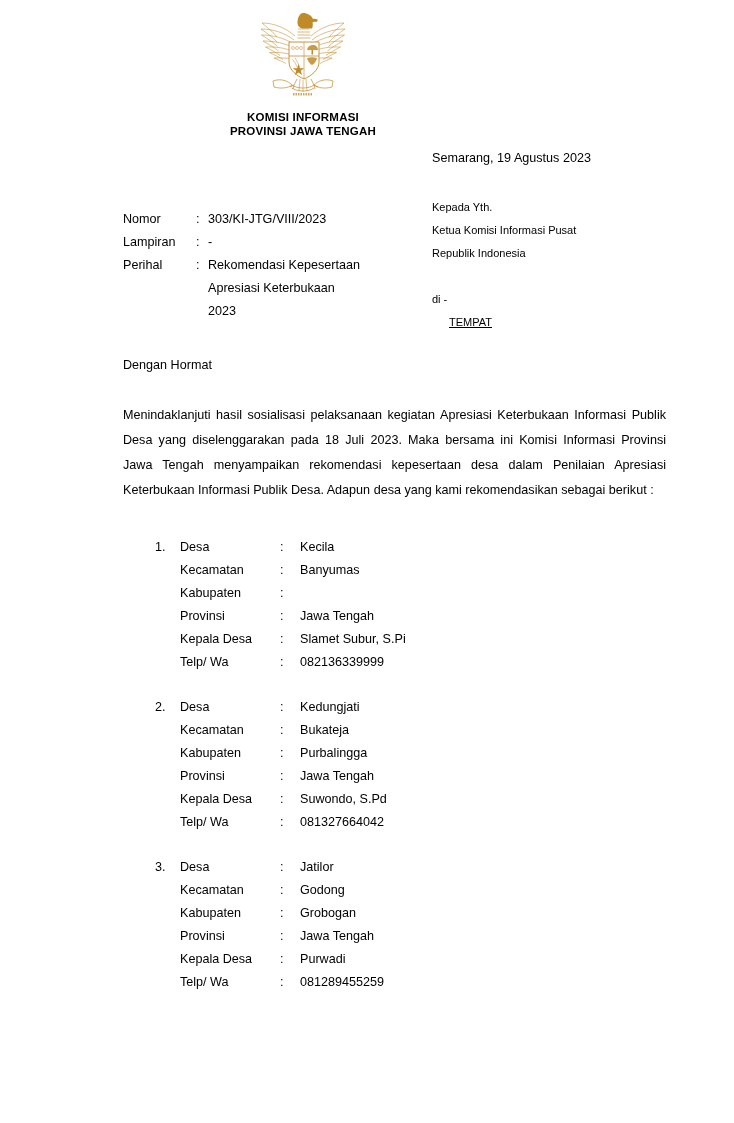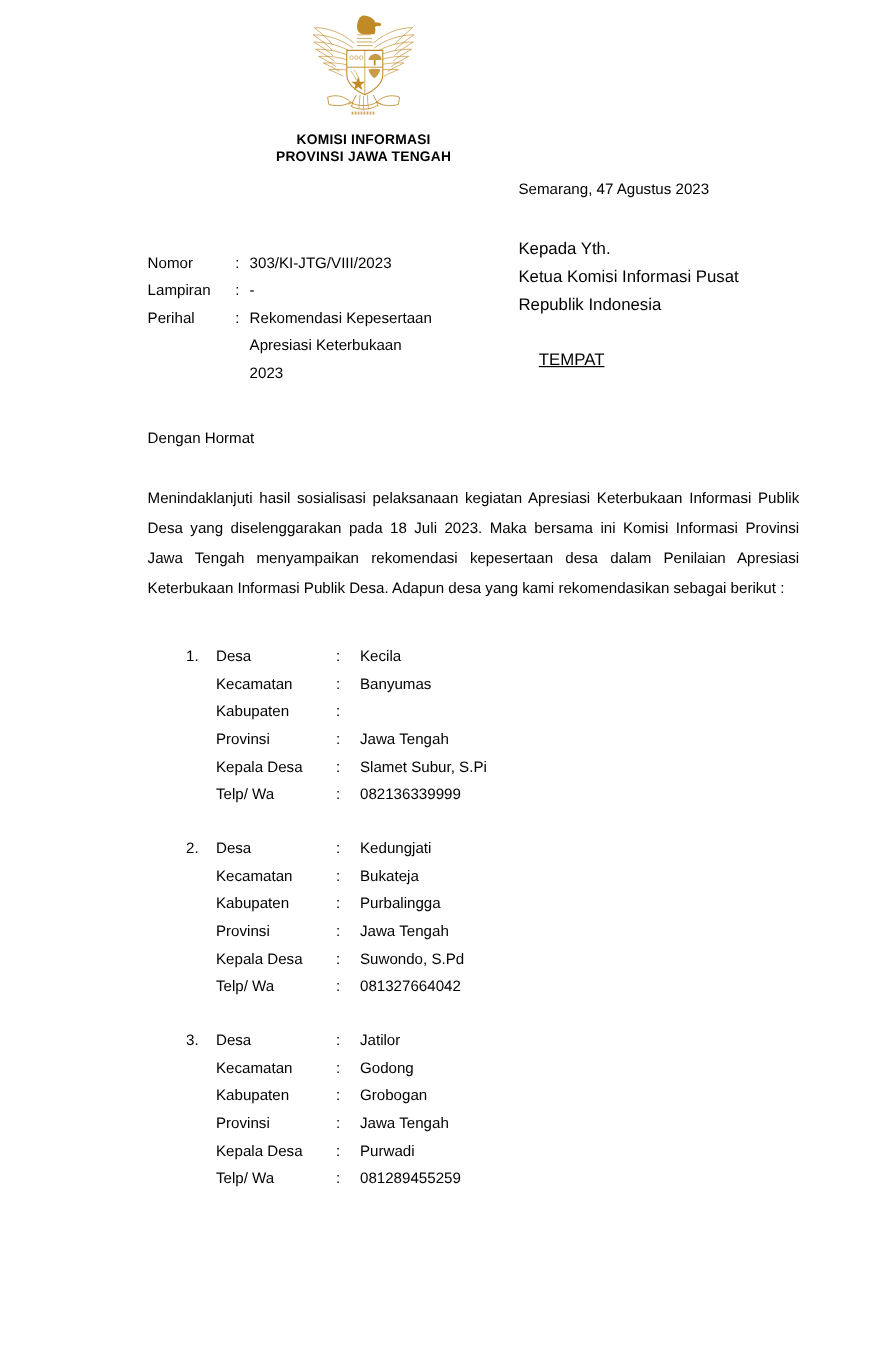--- a/index.html
+++ b/index.html
@@ -85,21 +85,21 @@
   }
   .ref-cont {
     padding-left: 85px;
   }
 
   
   .addressee {
     position: absolute;
     top: 196px;
     left: 432px;
-    font-size: 14px;
+    font-size: 11px;
     line-height: 23px;
     white-space: nowrap;
   }
   .addressee .spacer {
     height: 23px;
   }
   .addressee .di {
     
   }
   .addressee .tempat {
@@ -259,21 +259,21 @@
           <rect x="119" y="174" width="3" height="5"></rect>
         </g>
       </svg>
     </div>
     <div class="org-title">
       <div>KOMISI INFORMASI</div>
       <div>PROVINSI JAWA TENGAH</div>
     </div>
   </div>
 
-  <div class="date-line">Semarang, 47 Agustus 2023</div>
+  <div class="date-line">Semarang, 19 Agustus 2023</div>
 
   <div class="ref-block">
     <div class="ref-row">
       <span class="ref-label">Nomor</span>
       <span class="ref-colon">:</span>
       <span class="ref-value">303/KI-JTG/VIII/2023</span>
     </div>
     <div class="ref-row">
       <span class="ref-label">Lampiran</span>
       <span class="ref-colon">:</span>
@@ -286,20 +286,21 @@
     </div>
     <div class="ref-cont">Apresiasi Keterbukaan</div>
     <div class="ref-cont">2023</div>
   </div>
 
   <div class="addressee">
     <div>Kepada Yth.</div>
     <div>Ketua Komisi Informasi Pusat</div>
     <div>Republik Indonesia</div>
     <div class="spacer"></div>
+    <div class="di">di -</div>
     <div class="tempat"><span>TEMPAT</span></div>
   </div>
 
   <div class="salutation">Dengan Hormat</div>
 
   <div class="body-par">Menindaklanjuti hasil sosialisasi pelaksanaan kegiatan Apresiasi Keterbukaan Informasi Publik Desa yang diselenggarakan pada 18 Juli 2023. Maka bersama ini Komisi Informasi Provinsi Jawa Tengah menyampaikan rekomendasi kepesertaan desa dalam Penilaian Apresiasi Keterbukaan Informasi Publik Desa. Adapun desa yang kami rekomendasikan sebagai berikut :</div>
 
   <div class="village-list">
 
     <div class="village-item">

